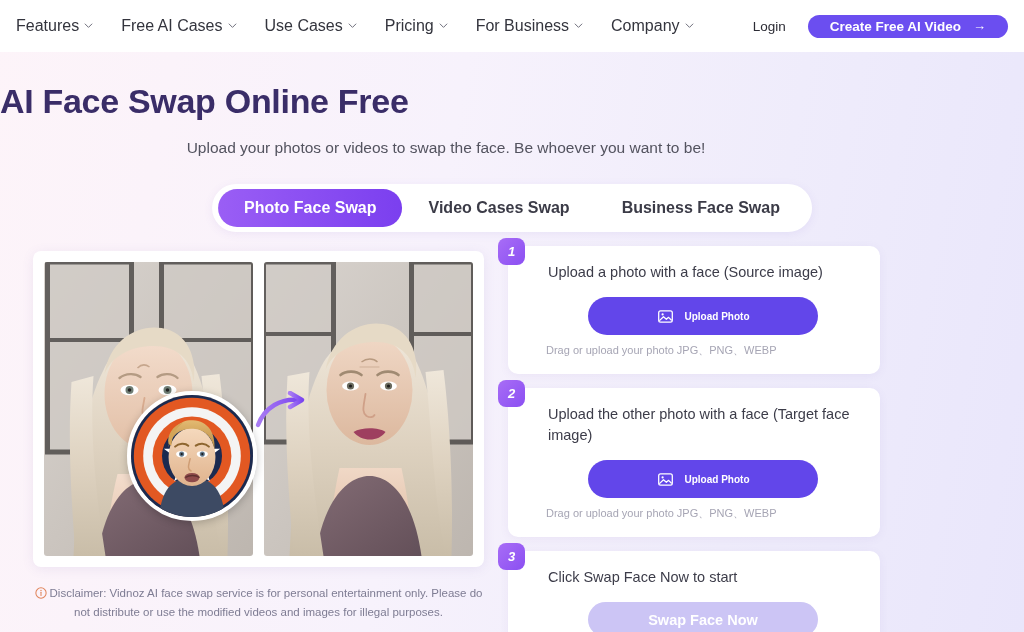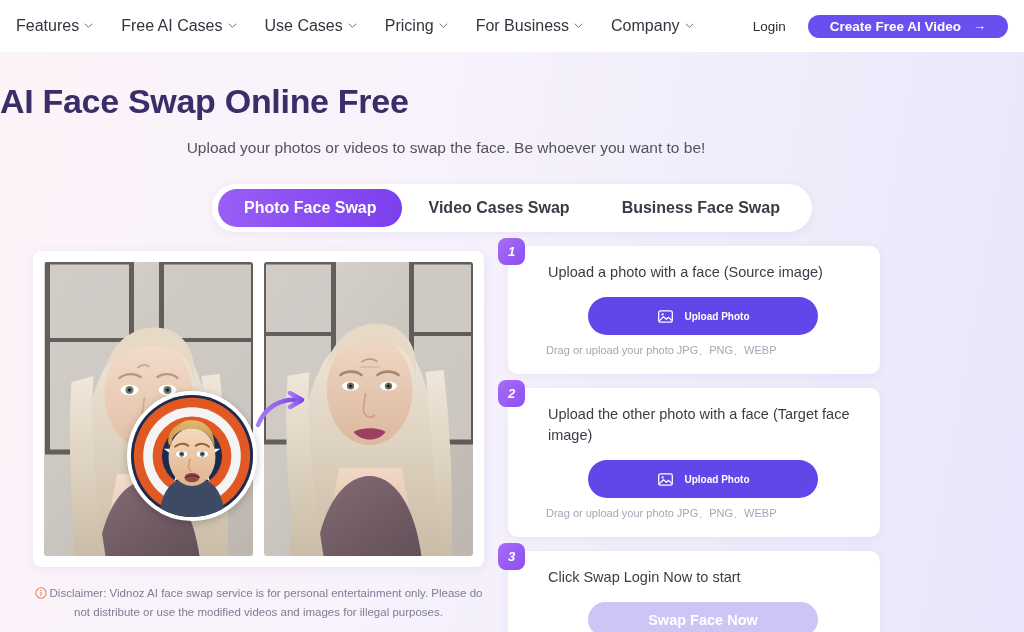--- a/index.html
+++ b/index.html
@@ -485,19 +485,19 @@
             <path d="M3.2 14.6 L7.6 10.3 L11 13.2 L13.6 11 L16.8 14.2" fill="none" stroke="#ffffff" stroke-width="1.5" stroke-linejoin="round" stroke-linecap="round"></path>
           </svg>
         </span>
         <span>Upload Photo</span>
       </div>
       <div class="hint">Drag or upload your photo JPG、PNG、WEBP</div>
     </div>
 
     <div class="step-card">
       <div class="badge">3</div>
-      <div class="step-title">Click Swap Login Now to start</div>
+      <div class="step-title">Click Swap Face Now to start</div>
       <div class="swap-btn">Swap Face Now</div>
     </div>
 
   </div>
 
 </div>
 
 </body></html>

